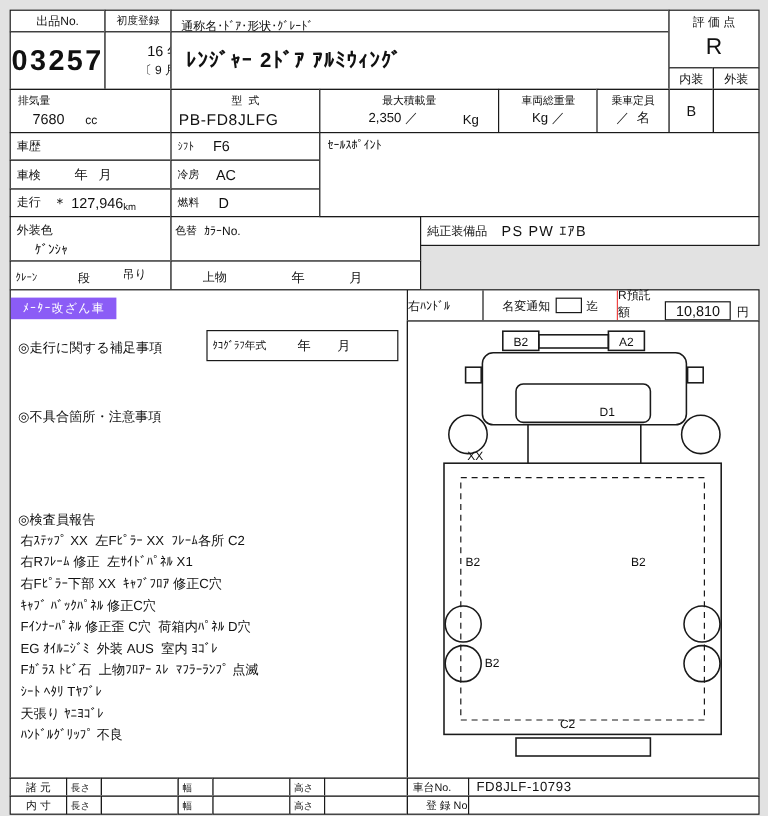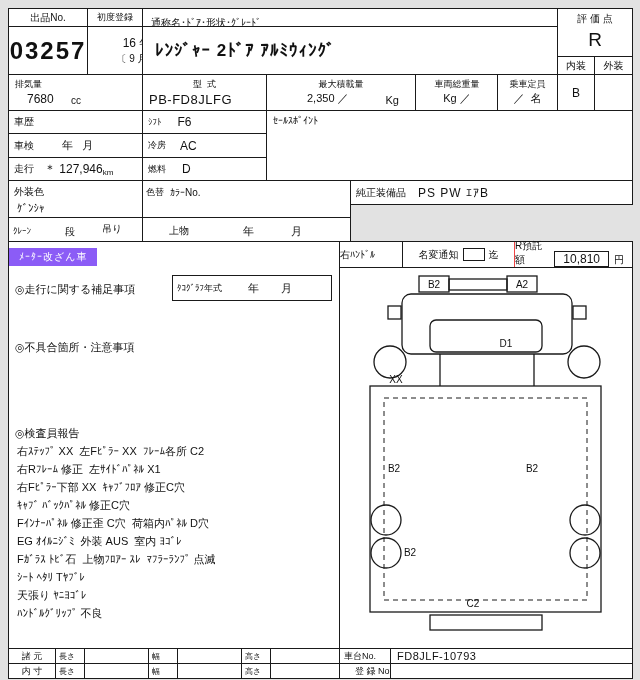--- a/index.html
+++ b/index.html
@@ -91,21 +91,21 @@
     <span class="f10">車検</span>
     <span class="f11 pre" style="margin-left:28px">年   月</span>
   </div>
   <div class="cell row" style="left:8px;top:157px;width:135px;height:24px">
     <span class="f10">走行</span>
     <span class="f12 pre" style="margin-left:10px">＊ 127,946</span>
     <span class="f8" style="position:relative;top:3px">km</span>
   </div>
   <div class="cell" style="left:8px;top:180px;width:135px;height:38px">
     <span class="cl f10" style="left:5px;top:4px">外装色</span>
-    <span class="cl f11" style="left:8px;top:21px">ｹﾞﾝｼｬ</span>
+    <span class="cl f11" style="left:20px;top:21px">ｹﾞﾝｼｬ</span>
   </div>
   <div class="cell" style="left:8px;top:217px;width:135px;height:25px">
     <span class="cl f9" style="left:4px;top:8px">ｸﾚｰﾝ</span>
     <span class="cl f10" style="left:56px;top:7px">段</span>
     <span class="cl f10" style="left:93px;top:4px">吊り</span>
   </div>
 
   <div class="cell row" style="left:142px;top:110px;width:125px;height:24px">
     <span class="f9">ｼﾌﾄ</span>
     <span class="f12" style="margin-left:16px">F6</span>

